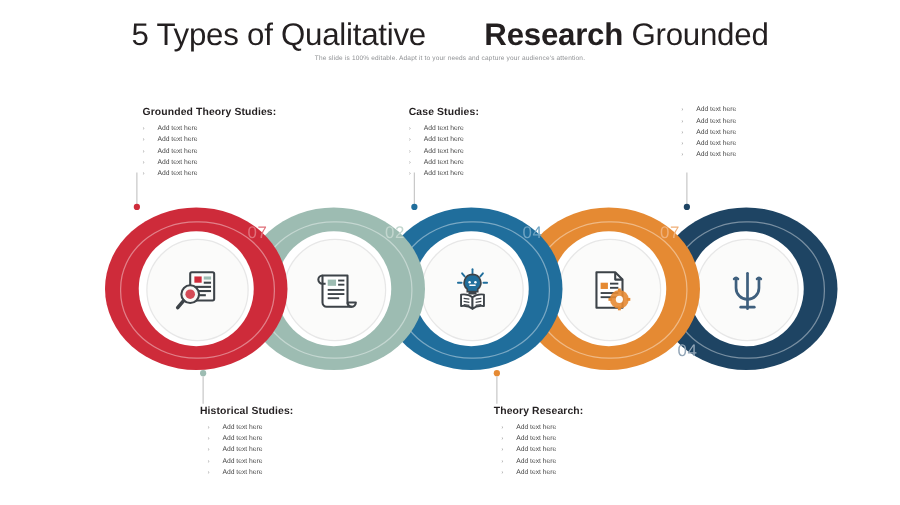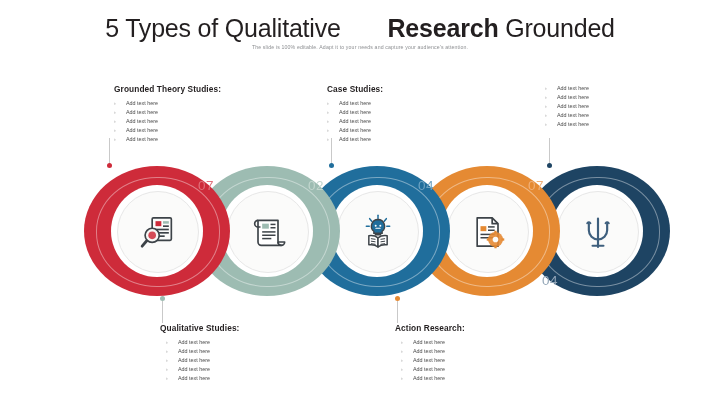--- a/index.html
+++ b/index.html
@@ -320,21 +320,21 @@
 
   </div>
 
   <div class="dot" style="left:160px;top:296px;background:#9dbcb2;"></div>
   <div class="stem" style="left:162px;top:301px;height:22px;"></div>
 
   <div class="dot" style="left:395px;top:296px;background:#e58a33;"></div>
   <div class="stem" style="left:397px;top:301px;height:22px;"></div>
 
   <div class="block" style="left:160px;top:323px;width:160px;">
-    <h3>Qualitative Studies:</h3>
+    <h3>Historical Studies:</h3>
     <ul style="padding-left:6px;">
       <li>
           <span class="bul">›</span>
           <span class="btxt">Add text here</span>
         </li>
       <li>
           <span class="bul">›</span>
           <span class="btxt">Add text here</span>
         </li>
       <li>
@@ -346,21 +346,21 @@
           <span class="btxt">Add text here</span>
         </li>
       <li>
           <span class="bul">›</span>
           <span class="btxt">Add text here</span>
         </li>
     </ul>
   </div>
 
   <div class="block" style="left:395px;top:323px;width:160px;">
-    <h3>Action Research:</h3>
+    <h3>Theory Research:</h3>
     <ul style="padding-left:6px;">
       <li>
           <span class="bul">›</span>
           <span class="btxt">Add text here</span>
         </li>
       <li>
           <span class="bul">›</span>
           <span class="btxt">Add text here</span>
         </li>
       <li>

